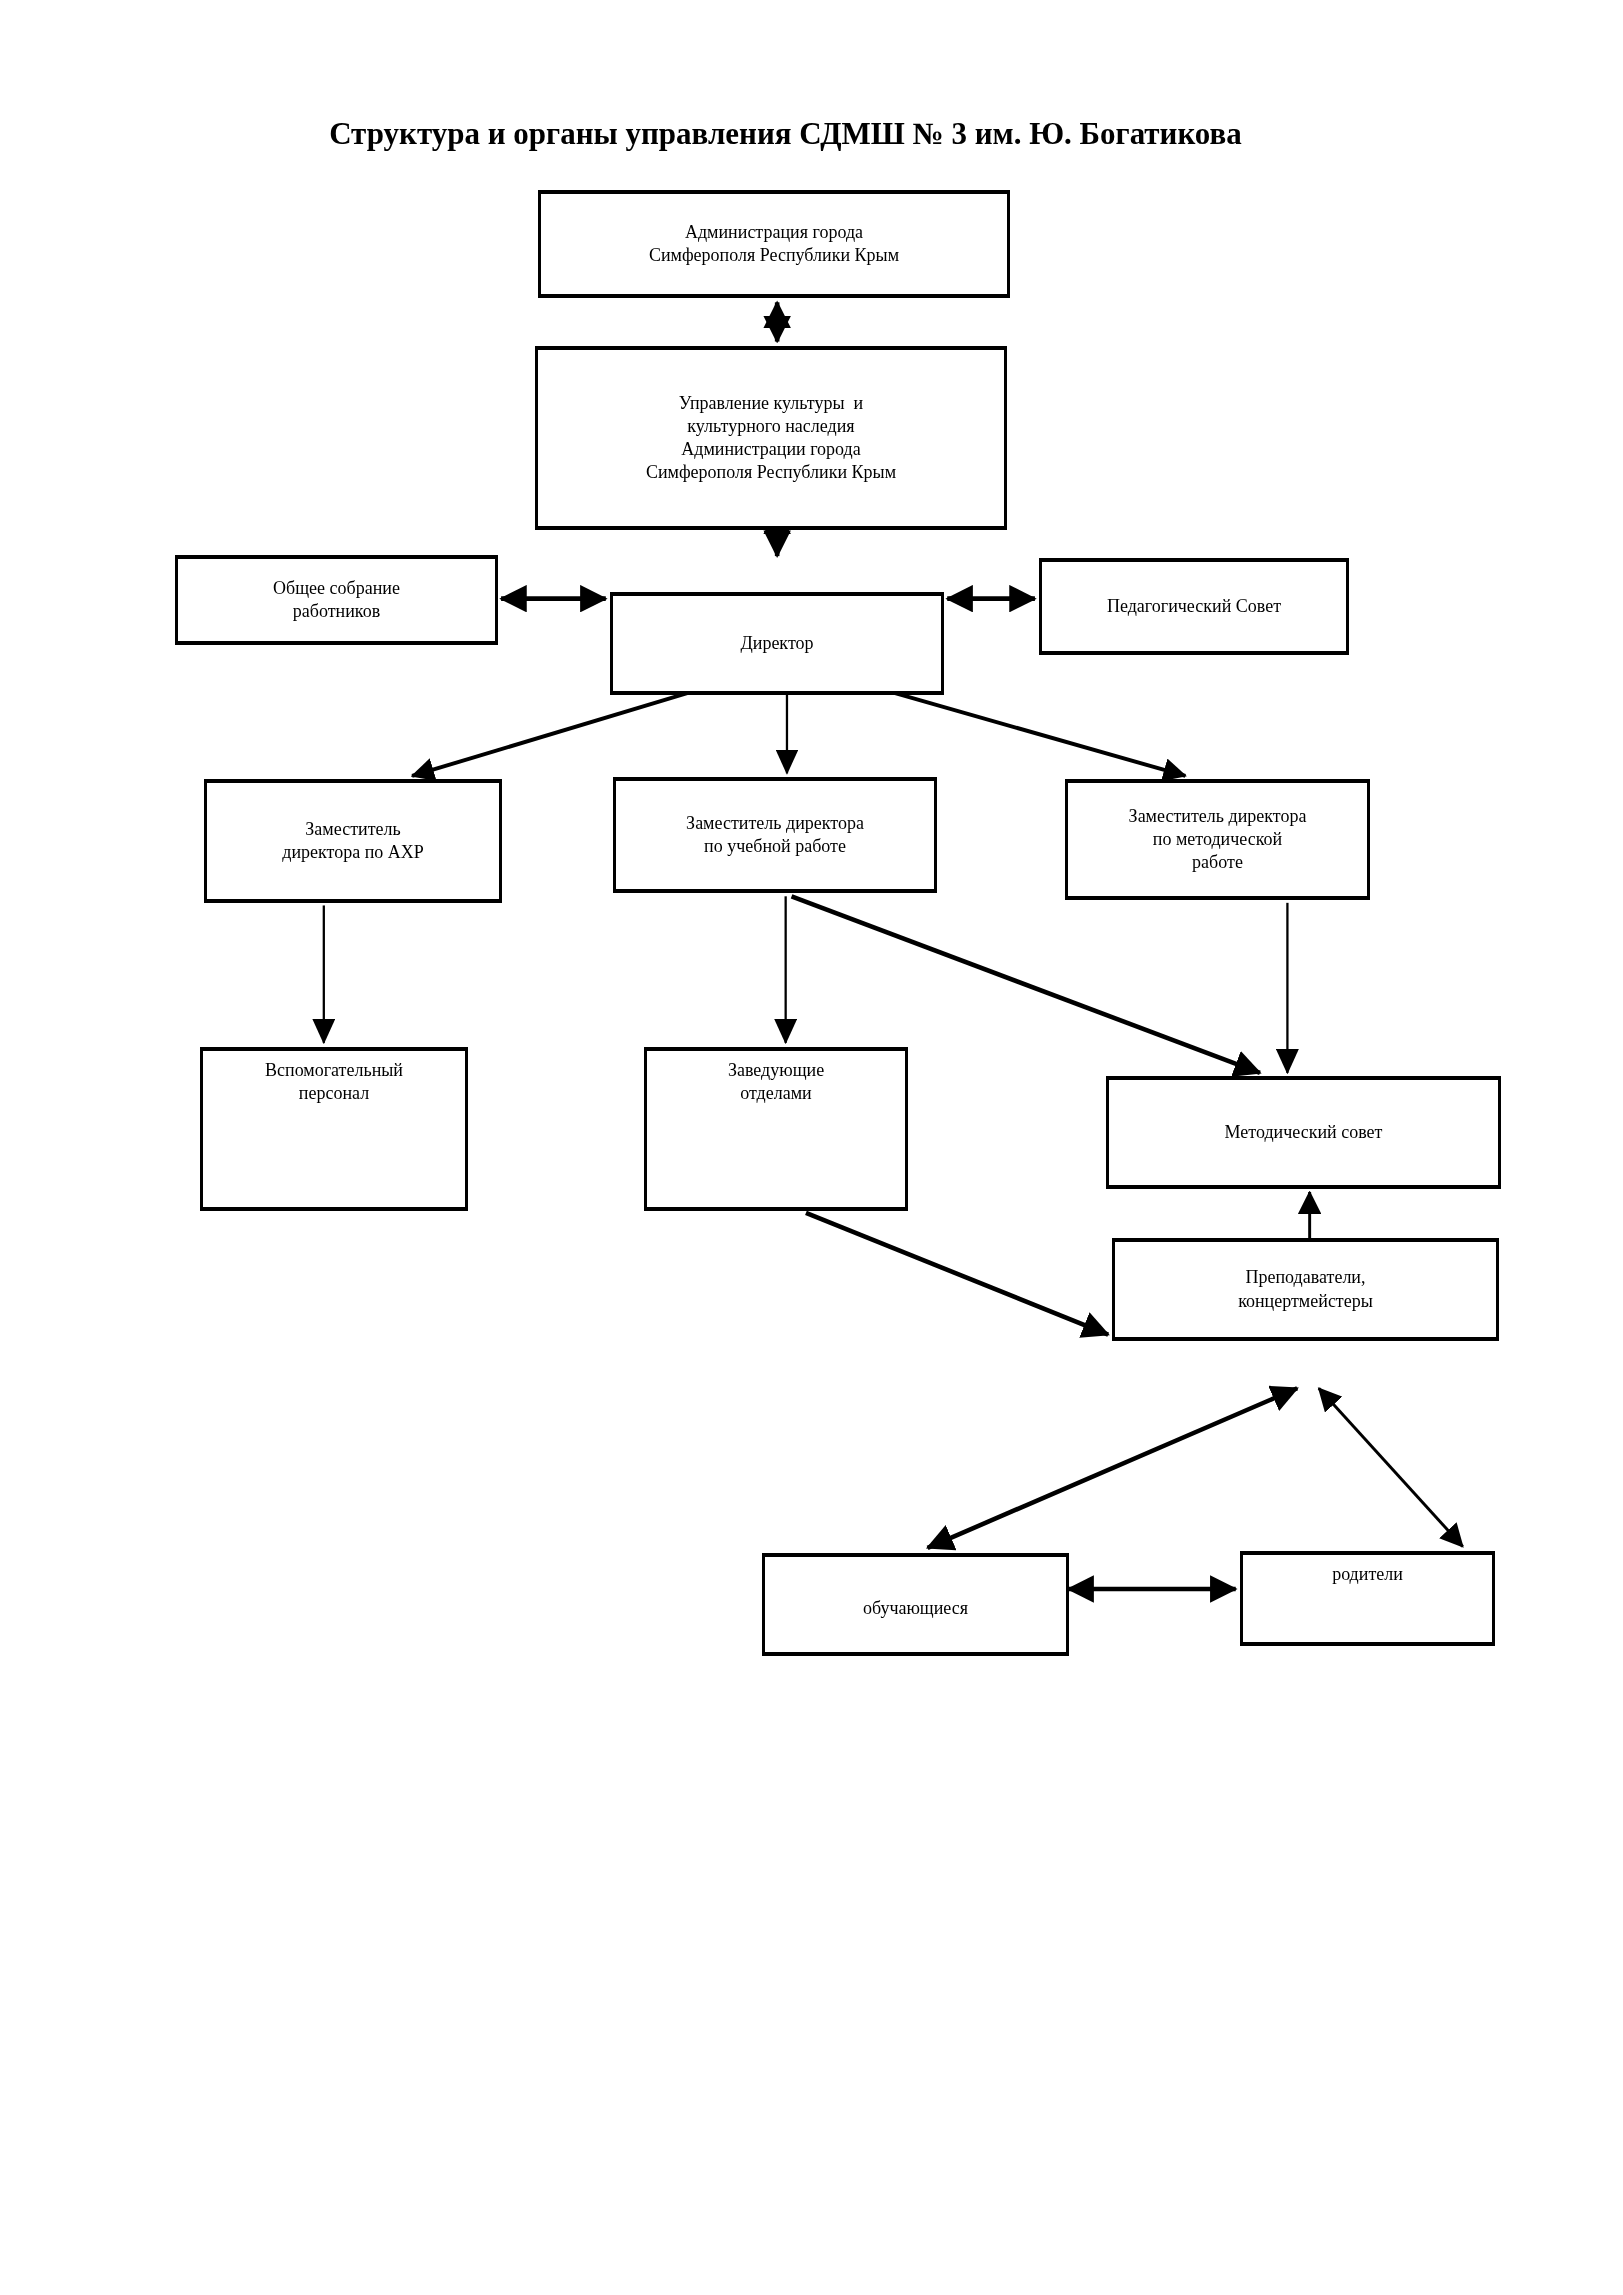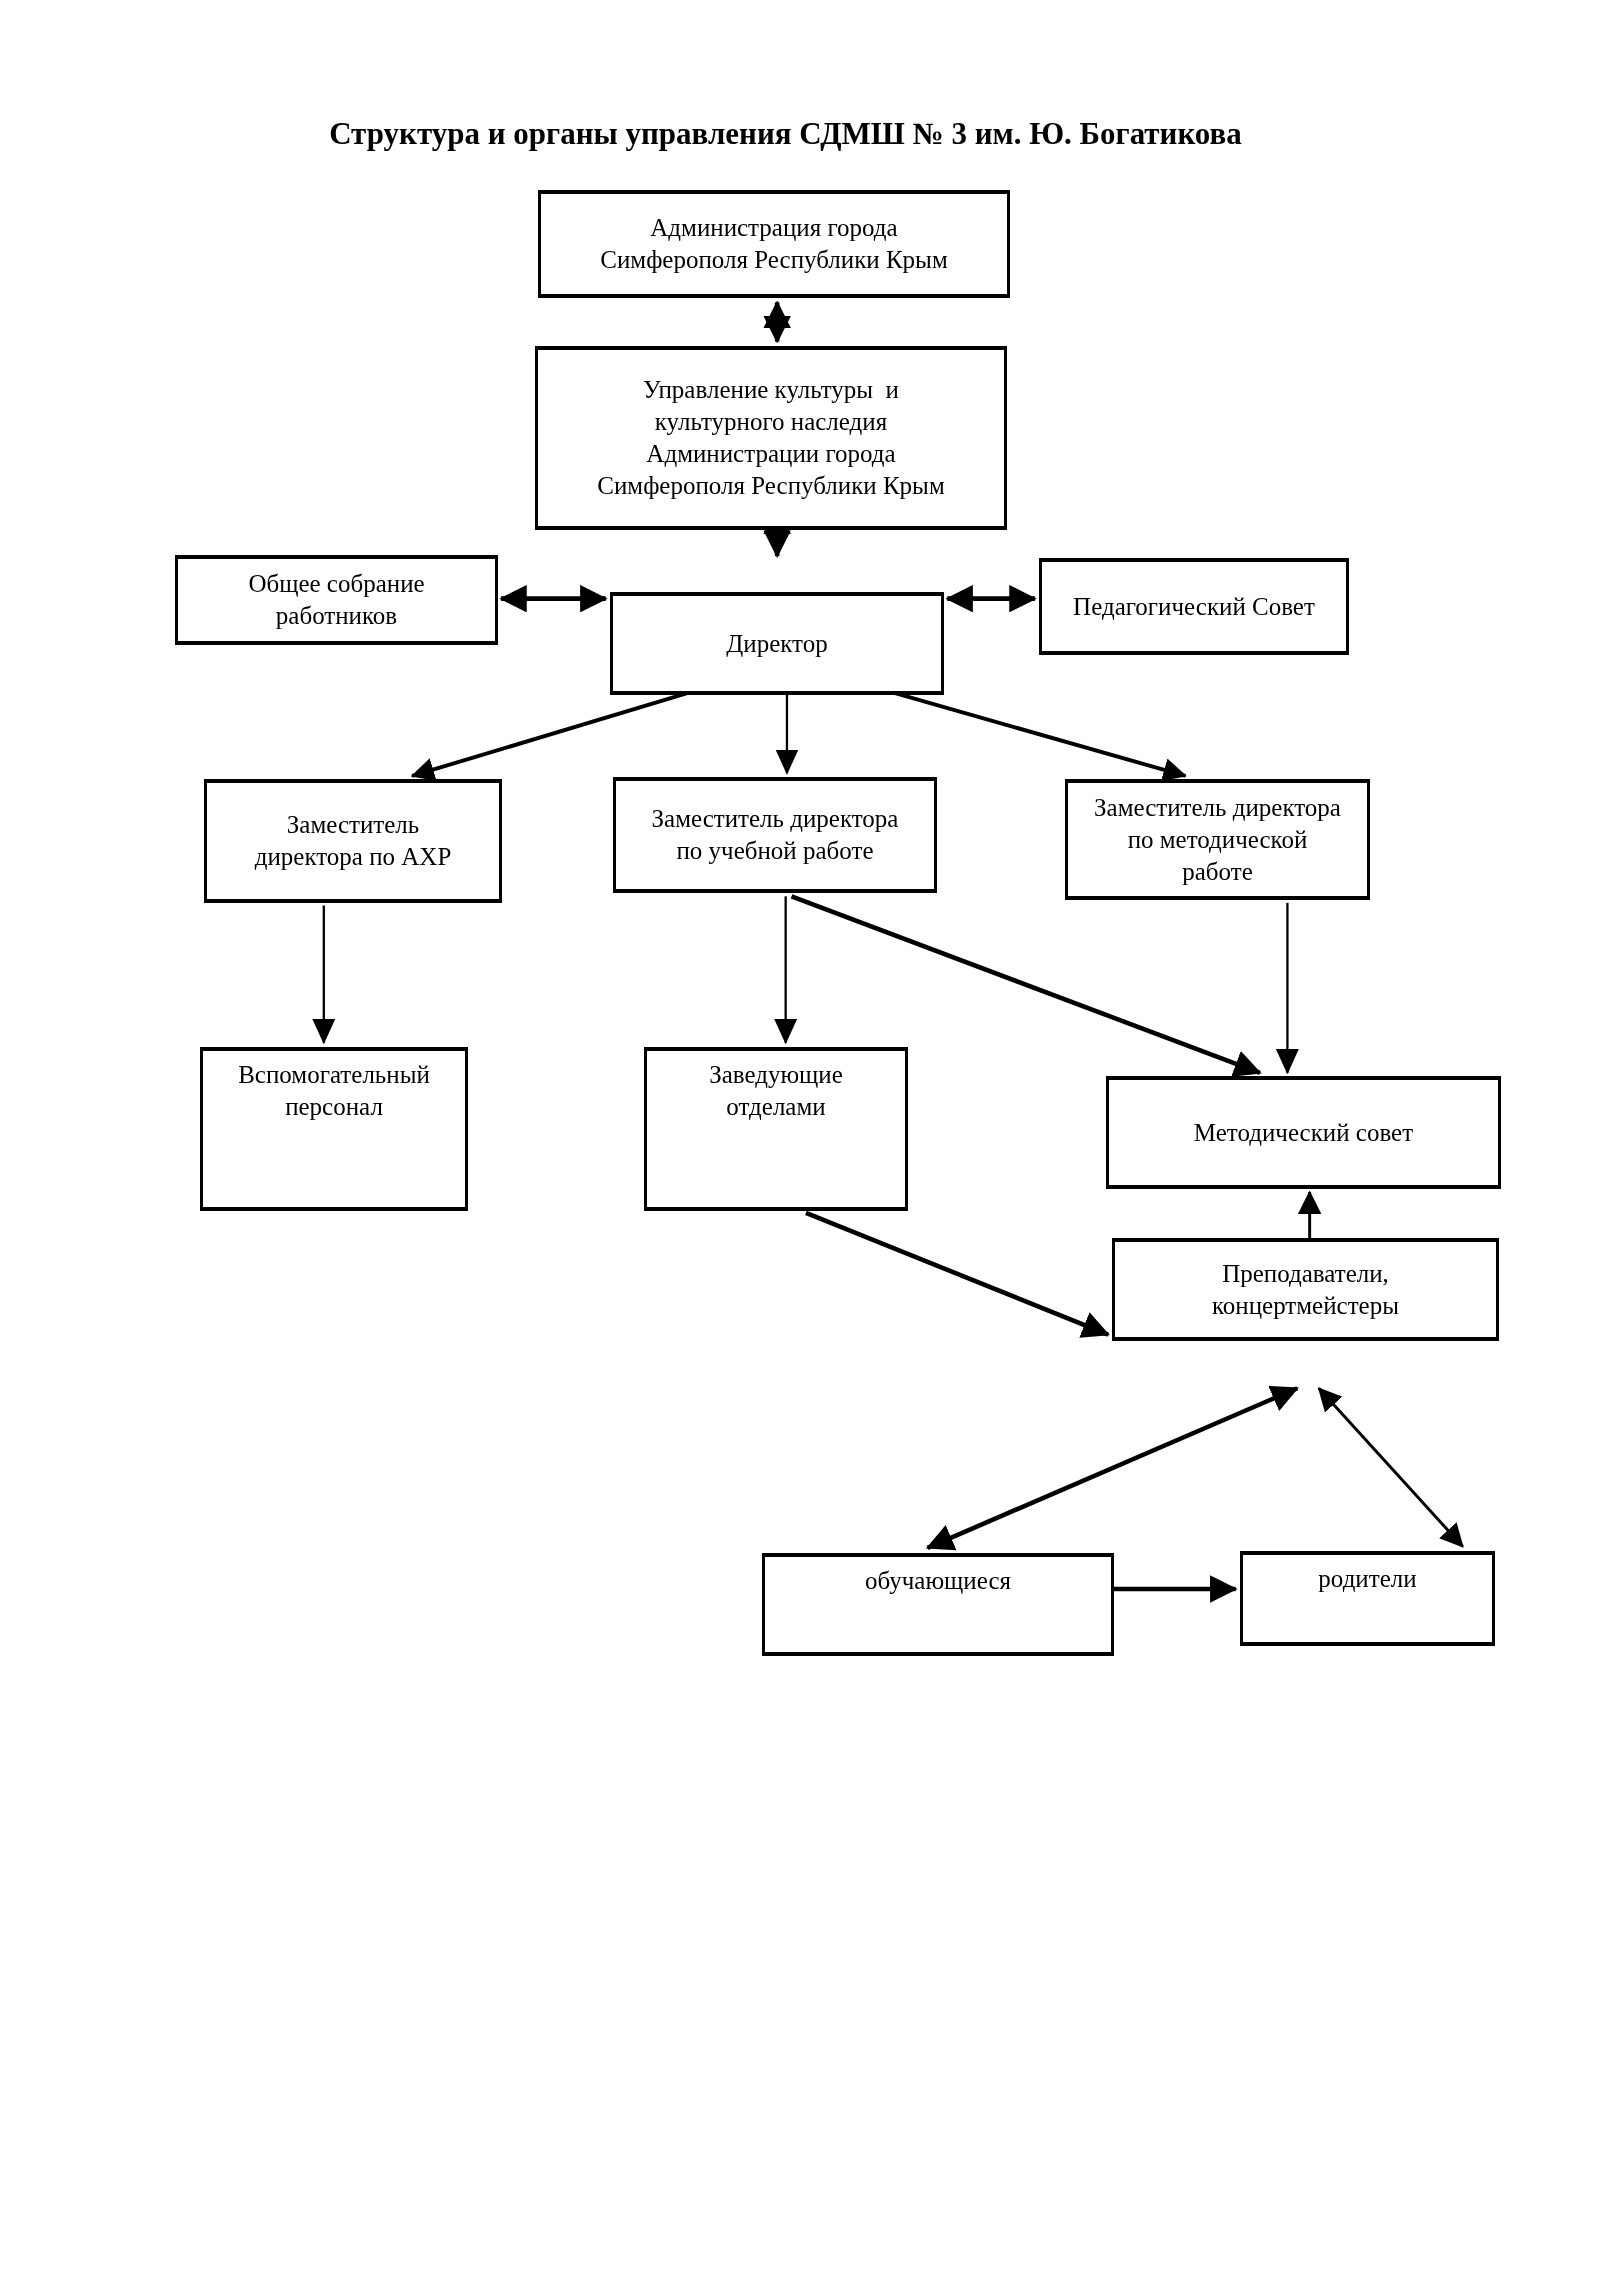--- a/index.html
+++ b/index.html
@@ -28,21 +28,21 @@
     position: absolute;
     box-sizing: border-box;
     border: 3.3px solid #000000;
     border-top-width: 4.6px;
     border-bottom-width: 4.6px;
     background: #ffffff;
     display: flex;
     align-items: center;
     justify-content: center;
     text-align: center;
-    font-size: 25px;
+    font-size: 18px;
     line-height: 1.28;
   }
   .box.top-align {
     align-items: flex-start;
     padding-top: 7.9px;
   }
   .box-label { white-space: pre-wrap; display: block; width: 100%; }
   #arrow-layer {
     position: absolute;
     left: 0; top: 0;
@@ -143,21 +143,21 @@
 
   <div class="box" style="left:1106px; top:1076px; width:395px; height:113px;">
     <span class="box-label">Методический совет</span>
   </div>
 
   <div class="box" style="left:1112px; top:1238px; width:387px; height:103px;">
     <span class="box-label">Преподаватели,
 концертмейстеры</span>
   </div>
 
-  <div class="box top-align" style="left:762px; top:1553px; width:352px; height:103px;">
+  <div class="box top-align" style="left:762px; top:1553px; width:307px; height:103px;align-items:center;">
     <span class="box-label">обучающиеся</span>
   </div>
 
   <div class="box top-align" style="left:1240px; top:1551px; width:255px; height:95px;">
     <span class="box-label">родители</span>
   </div>
 
 </div>
 
 

